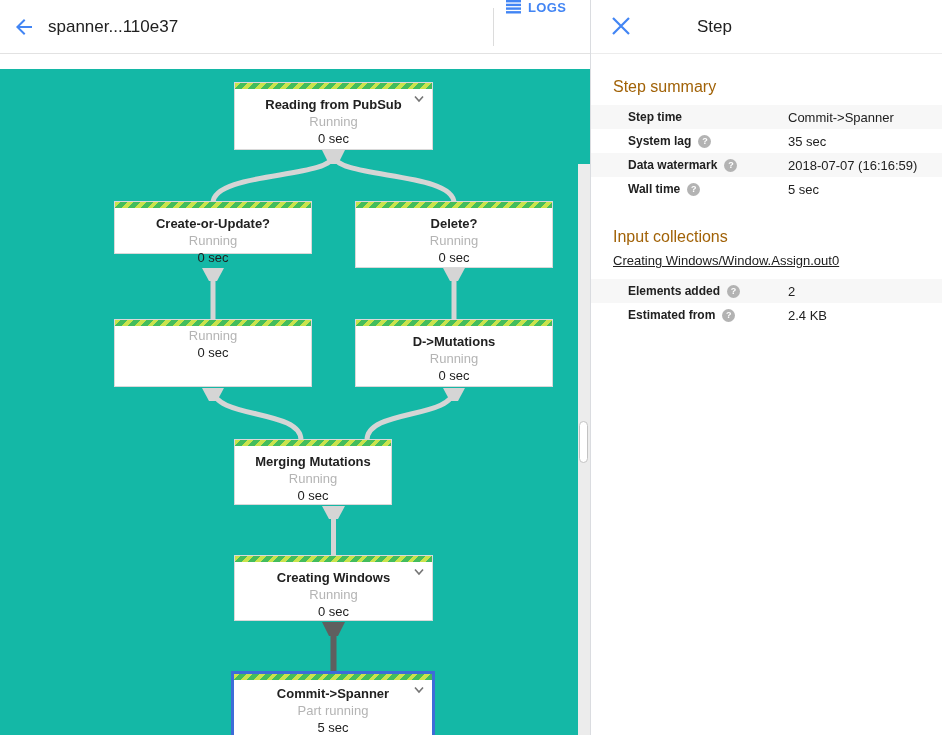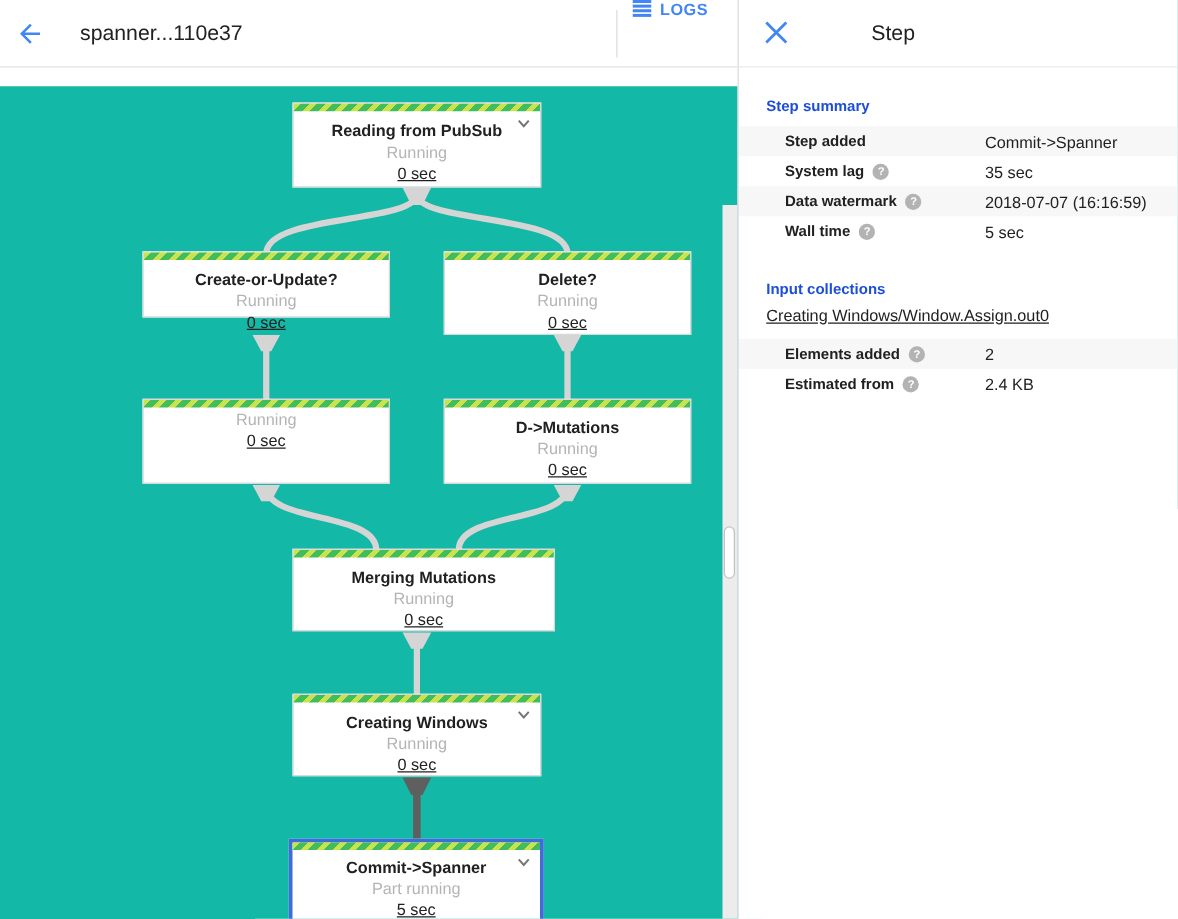--- a/index.html
+++ b/index.html
@@ -3,21 +3,21 @@
 <meta charset="utf-8">
 <style>
   * { margin:0; padding:0; box-sizing:border-box; }
   body { font-family:"Liberation Sans", sans-serif; background:#fff; }
   .app { position:relative; width:942px; height:735px; background:#fff; overflow:hidden; }
 
   
   .left-header { position:absolute; left:0; top:0; width:590px; height:54px;
     border-bottom:1px solid #e2e2e2; background:#fff; z-index:5; }
   .back-btn { position:absolute; left:12px; top:15px; width:24px; height:24px; cursor:pointer; }
-  .job-title { position:absolute; left:64px; top:0; height:64px; line-height:54px;
+  .job-title { position:absolute; left:48px; top:0; height:64px; line-height:54px;
     font-size:17px; color:#212121; }
   .header-divider { position:absolute; left:493px; top:8px; width:1px; height:38px; background:#dcdcdc; }
   .logs-btn { position:absolute; left:506px; top:0; height:54px; display:flex; 
     gap:6px; color:#4285f4; font-size:13px; font-weight:bold; letter-spacing:0.4px; cursor:pointer; }
 
   .panel-header { position:absolute; left:591px; top:0; width:351px; height:54px;
     border-bottom:1px solid #ececec; background:#fff; z-index:5; }
   .close-btn { position:absolute; left:19px; top:15px; width:22px; height:22px; cursor:pointer; }
   .panel-title { position:absolute; left:63px; top:0; height:54px; line-height:54px;
     font-size:17px; color:#212121;margin-left:43px; }
@@ -26,33 +26,33 @@
 
   
   .graph-canvas { position:absolute; left:0; top:69px; width:590px; height:680px; background:#14b8a6; }
   .edges-svg { position:absolute; left:0; top:0; }
 
   .node { position:absolute; background:#fff; border:1px solid #d9d9d9; text-align:center; cursor:pointer; }
   .node .stripe { height:6px; width:100%;
     background:repeating-linear-gradient(135deg,#c9e34c 0 4px,#43bd5c 4px 9px); }
   .node-title { display:block; font-size:13px; font-weight:bold; color:#212121; margin-top:8px; }
   .node-status { font-size:13px; color:#b4b4b4; margin-top:2px; }
-  .node-time { font-size:13px; color:#212121; margin-top:2px;text-decoration:underline; }
+  .node-time { font-size:13px; color:#212121; margin-top:2px; }
   .node .chev { position:absolute; right:7px; top:12px; width:12px; height:8px; }
   .node.selected { border:3px solid #3e6cd8; }
   .node.selected .node-title { margin-top:6px; }
 
   
   .scroll-track { position:absolute; left:578px; top:95px; width:12px; height:640px; background:#ececec; }
   .scroll-handle { position:absolute; left:579px; top:352px; width:9px; height:42px;
     background:#fff; border:1px solid #c3c3c3; border-radius:5px; cursor:grab; }
 
   
   .panel { position:absolute; left:591px; top:55px; width:351px; height:680px; background:#fff; }
-  .section-heading { font-size:12px; font-weight:700; color:#1d4ed8; margin:23px 0 9px 22px; }
+  .section-heading { font-size:16px; font-weight:400; color:#a16207; margin:23px 0 9px 22px; }
   .kv-row { position:relative; height:24px; display:flex; align-items:center; padding-left:37px; }
   .kv-row.alt { background:#f7f7f7; }
   .kv-label { font-size:12px; font-weight:bold; color:#212121; }
   .kv-value { position:absolute; left:197px; font-size:13px; color:#212121; white-space:nowrap; }
   .help-icon { display:inline-flex; align-items:center; justify-content:center;
     width:13px; height:13px; margin-left:7px; border-radius:50%; background:#b3b3b3;
     color:#fff; font-size:9px; font-weight:bold; cursor:pointer; }
   .collection-name { font-size:13px; color:#212121; margin:0 0 11px 22px;text-decoration:underline; }
   .ic-heading { margin-top:27px; margin-bottom:7px; }
 </style>
@@ -136,21 +136,21 @@
       <div class="node-time">0 sec</div>
     </div>
 
     <div class="node" style="left:355px; top:250px; width:198px; height:68px">
       <div class="stripe"></div>
       <span class="node-title">D-&gt;Mutations</span>
       <div class="node-status">Running</div>
       <div class="node-time">0 sec</div>
     </div>
 
-    <div class="node" style="left:234px; top:370px; width:210px; height:66px">
+    <div class="node" style="left:234px; top:370px; width:158px; height:66px">
       <div class="stripe"></div>
       <span class="node-title">Merging Mutations</span>
       <div class="node-status">Running</div>
       <div class="node-time">0 sec</div>
     </div>
 
     <div class="node" style="left:234px; top:486px; width:199px; height:66px">
       <div class="stripe"></div>
       <span class="node-title">Creating Windows</span>
       <div class="node-status">Running</div>
@@ -183,21 +183,21 @@
         </svg>
     </div>
     <div class="panel-title">Step</div>
   </div>
 
   <div class="panel">
 
     <div class="section-heading">Step summary</div>
 
     <div class="kv-row alt">
-      <span class="kv-label">Step added</span>
+      <span class="kv-label">Step time</span>
       <span class="kv-value">Commit-&gt;Spanner</span>
     </div>
     <div class="kv-row">
       <span class="kv-label">System lag</span>
       <span class="help-icon">?</span>
       <span class="kv-value">35 sec</span>
     </div>
     <div class="kv-row alt">
       <span class="kv-label">Data watermark</span>
       <span class="help-icon">?</span>

